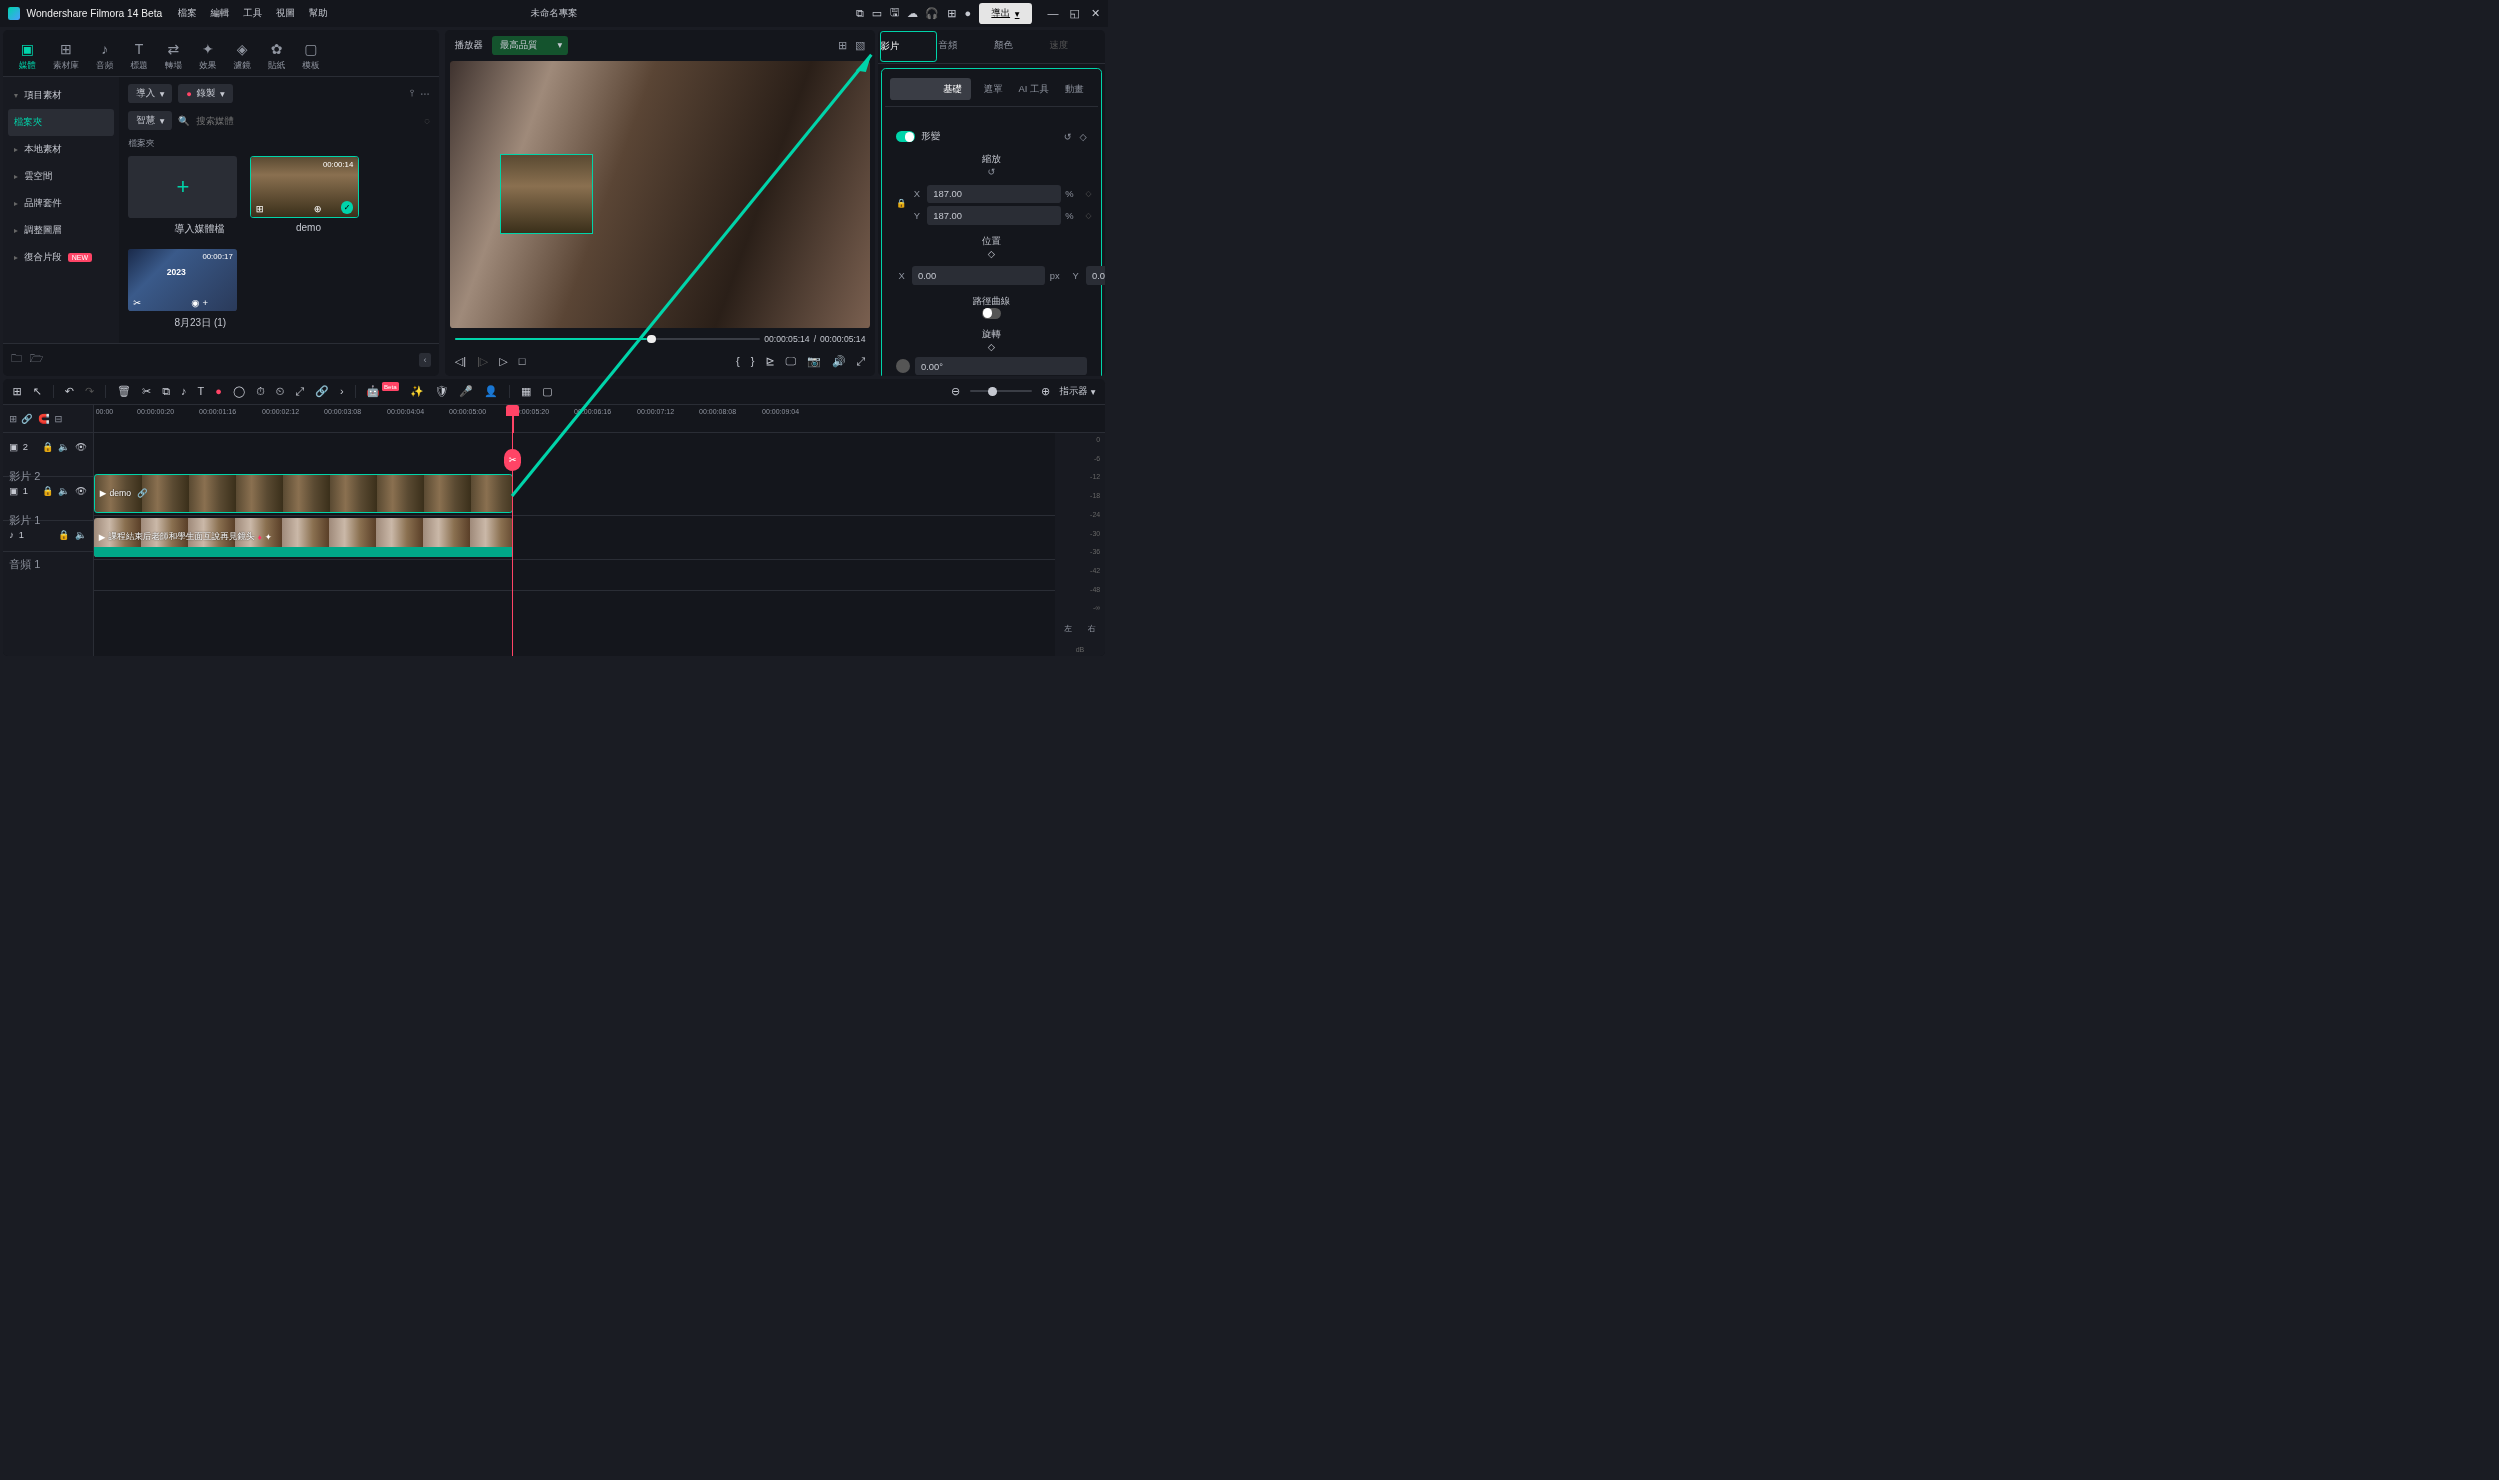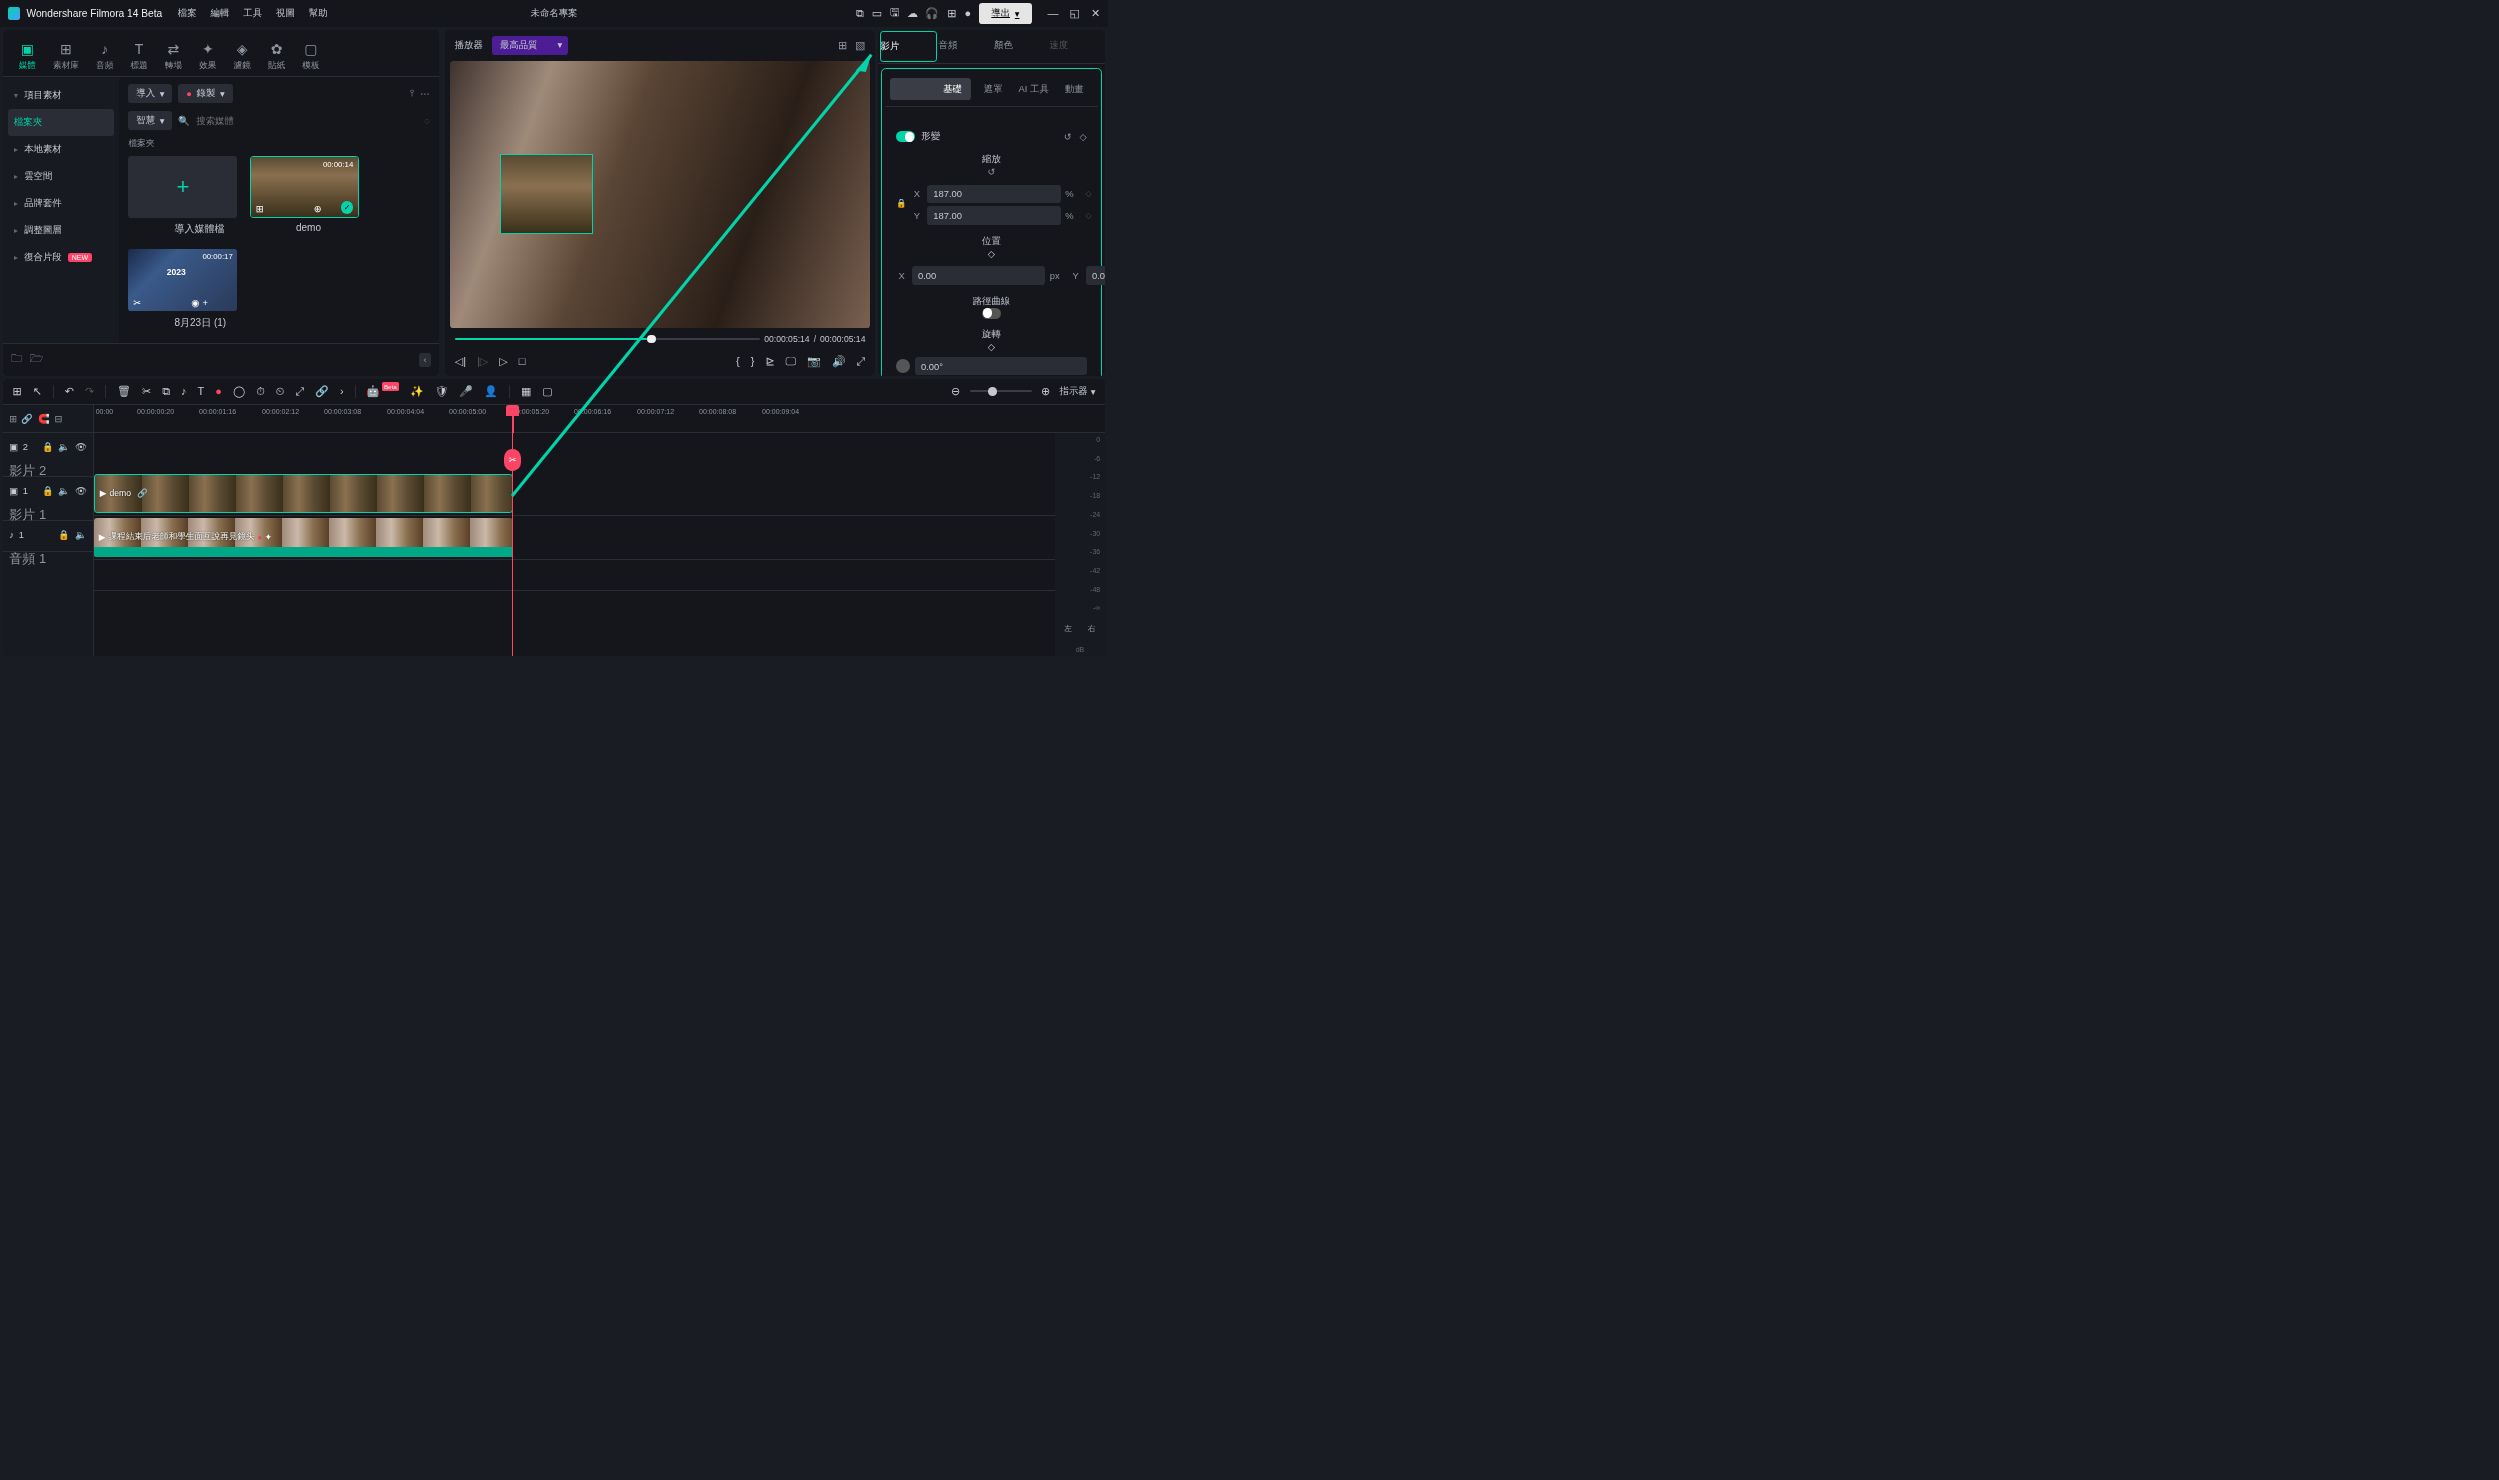--- a/index.html
+++ b/index.html
@@ -53,21 +53,21 @@
     .thumb-demo-img { background: linear-gradient(180deg, #5a4a32 0%, #8a7050 30%, #3a2f1a 100%); width: 100%; height: 100%; }
     .thumb-desk-img { background: linear-gradient(135deg, #1a2a4a 0%, #3a5a8a 30%, #2a3a5a 100%); width: 100%; height: 100%; position: relative; }
     .thumb-desk-img::after { content: "2023"; position: absolute; top: 30%; left: 35%; color: #fff; font-size: 8.6px; font-weight: bold; }
     .thumb-footer { display: flex; align-items: center; padding: 6.2px 7.8px; gap: 7.8px; margin-top: auto; border-top: 0.8px solid #2a2d35;}
     .thumb-footer .fico { color: #9095a0; font-size: 11px; }
     .thumb-footer .collapse { margin-left: auto; background: #2a2d35; padding: 1.6px 4.7px; border-radius: 2.3px; color: #9095a0; }
     
     
     .preview-panel { flex: 1; display: flex; flex-direction: column; background: #14161c; border-radius: 4.7px; margin: 3.1px; overflow: hidden; }
     .preview-header { display: flex; align-items: center; padding: 6.2px 9.4px; gap: 9.4px; }
-    .quality-dd { background: #4c1d95; padding: 3.1px 31px 3.1px 7.8px; border-radius: 3.1px; font-size: 9.4px; position: relative; }
+    .quality-dd { background: #14532d; padding: 3.1px 31px 3.1px 7.8px; border-radius: 3.1px; font-size: 9.4px; position: relative; }
     .quality-dd::after { content: "▾"; position: absolute; right: 6.2px; }
     .preview-header .right-ico { margin-left: auto; display: flex; gap: 7.8px; color: #9095a0; font-size: 11px; }
     .preview-view { flex: 1; background: #000; margin: 0 4.7px; position: relative; overflow: hidden; border-radius: 3.1px; }
     .preview-img { position: absolute; inset: 0; background: linear-gradient(110deg, #3f332f 0%, #9f8a7a 20%, #5a4535 40%, #2a1f18 70%, #7a6050 100%); }
     .preview-pip { position: absolute; left: 12%; top: 35%; width: 22%; height: 30%; border: 1.6px solid #00d4aa; background: linear-gradient(180deg, #5a4a32 0%, #8a7050 40%, #3a2f1a 100%); }
     .preview-scrub { display: flex; align-items: center; padding: 6.2px 9.4px; gap: 4px; }
     .scrub-track { flex: 1; height: 2.3px; background: #3a3d45; position: relative; border-radius: 1.6px; }
     .scrub-fill { position: absolute; left: 0; top: 0; height: 100%; width: 63%; background: #00d4aa; border-radius: 1.6px; }
     .scrub-handle { position: absolute; left: 63%; top: -3.1px; width: 8.6px; height: 8.6px; background: #eee; border-radius: 50%; }
     .time-label { font-size: 8.6px; color: #c5c8d0; }
@@ -112,21 +112,21 @@
     .tl-toolbar .ai-btn { color: #00d4aa; display: flex; align-items: center; gap: 1.6px;}
     .tl-toolbar .ai-btn .beta-tag { background: #ff4466; color: #fff; font-size: 6.2px; padding: 0.8px 2.3px; border-radius: 1.6px; position: relative; top: -4.7px;}
     .tl-toolbar .right-grp { margin-left: auto; display: flex; align-items: center; gap: 9.4px; }
     .tl-toolbar .zoom-slider { width: 62px; height: 2.3px; background: #3a3d45; border-radius: 1.6px; position: relative; }
     .tl-toolbar .zoom-slider .handle { position: absolute; left: 30%; top: -3.1px; width: 8.6px; height: 8.6px; background: #c5c8d0; border-radius: 50%;}
     .tl-body { flex: 1; display: flex; overflow: hidden; }
     .tl-trackhead { width: 91px; background: #181a21; border-right: 0.8px solid #2a2d35; }
     .tl-head-icons { display: flex; gap: 4.7px; padding: 4.7px 6.2px; font-size: 9.4px; color: #9095a0; border-bottom: 0.8px solid #2a2d35; height: 28px; align-items: center;}
     .tl-track-label { padding: 7.8px 6.2px; border-bottom: 0.8px solid #2a2d35; }
     .tl-track-label .icons { display: flex; gap: 4.7px; font-size: 9.4px; color: #c5c8d0; align-items: center;}
-    .tl-track-label .name { font-size: 13px; color: #9095a0; margin-top: 10px; }
+    .tl-track-label .name { font-size: 11px; color: #9095a0; margin-top: 17px; }
     .tl-tracks { flex: 1; position: relative; overflow: hidden; }
     .tl-ruler { height: 28px; position: relative; border-bottom: 0.8px solid #2a2d35; background: repeating-linear-gradient(90deg, transparent 0, transparent 62px, #2a2d35 62px, #2a2d35 62px); }
     .tl-ruler .tick-label { position: absolute; top: 3.1px; font-size: 7px; color: #9095a0; }
     .tl-ruler .playhead-marker { position: absolute; left: 418px; top: 0; width: 1.6px; height: 28px; background: #ff4466; }
     .tl-ruler .playhead-grip { position: absolute; left: 412px; top: 0; width: 12.5px; height: 11px; background: #ff4466; border-radius: 2.3px 2.3px 0 0;}
     .tl-scissors { position: absolute; left: 410px; top: 44px; width: 17px; height: 22px; background: #ff4466; border-radius: 8.6px; display: flex; align-items: center; justify-content: center; color: #fff; font-size: 9.4px; z-index: 5;}
     .tl-playline { position: absolute; left: 418px; top: 28px; bottom: 0; width: 0.8px; background: #ff4466; z-index: 4;}
     .tl-track { height: 44px; border-bottom: 0.8px solid #2a2d35; position: relative; }
     .tl-track.short { height: 31px; }
     .clip { position: absolute; top: 2.3px; bottom: 2.3px; border-radius: 3.1px; overflow: hidden; display: flex; align-items: center; padding: 0 4.7px; gap: 3.1px; }

